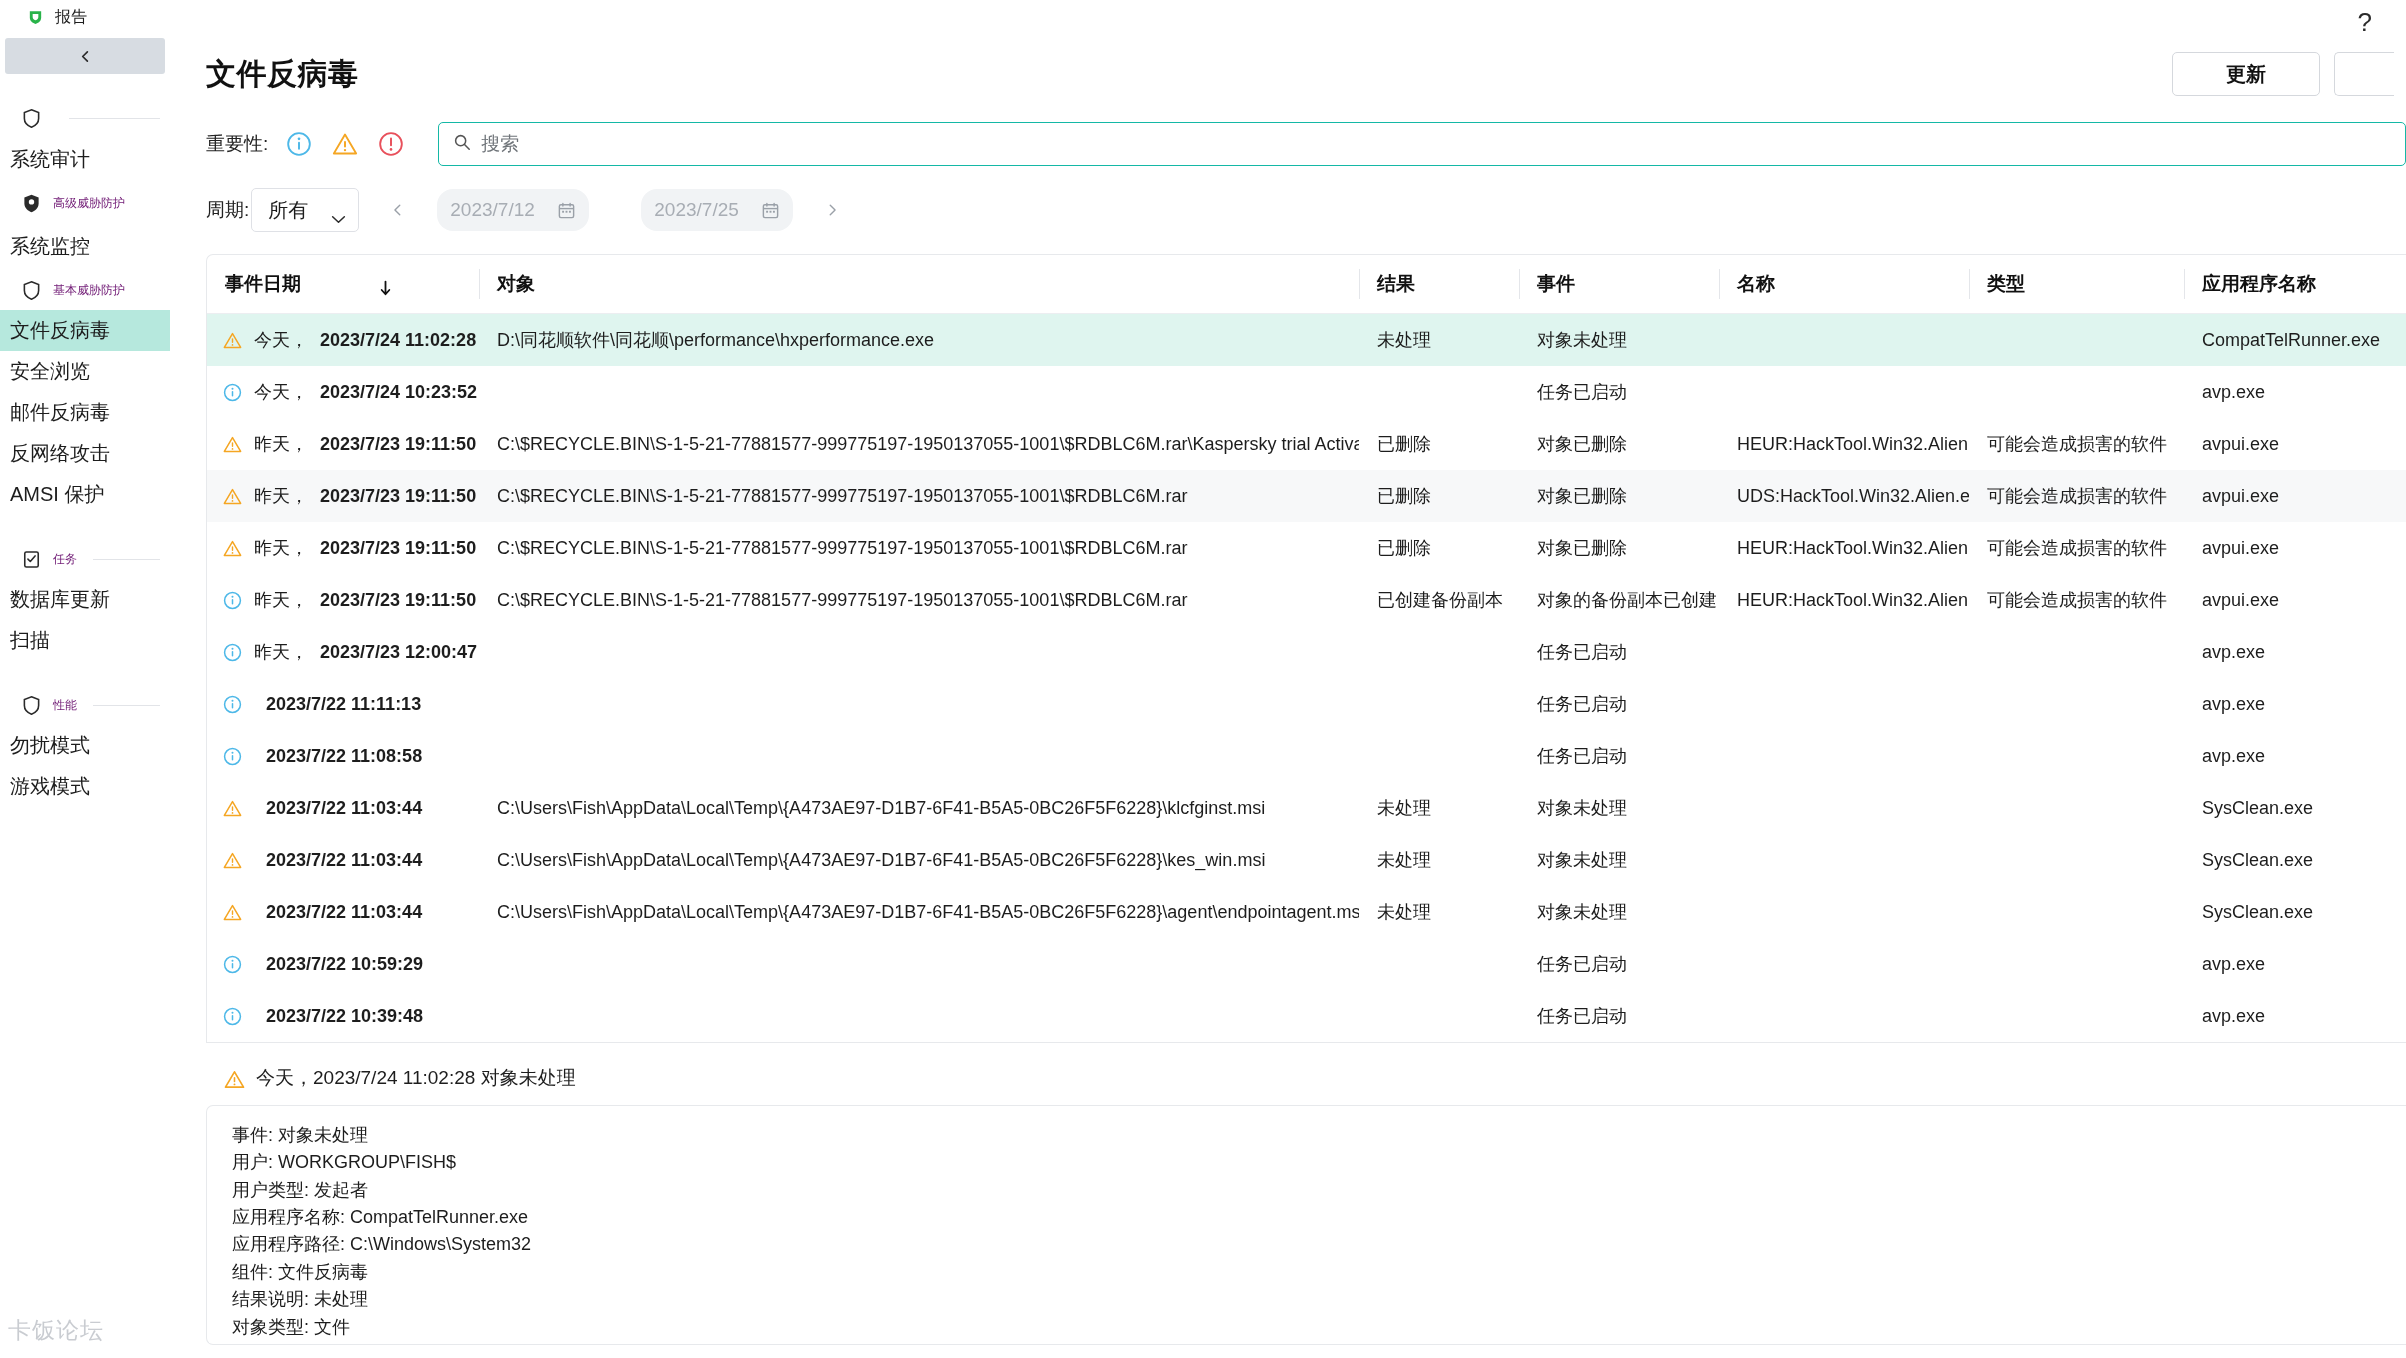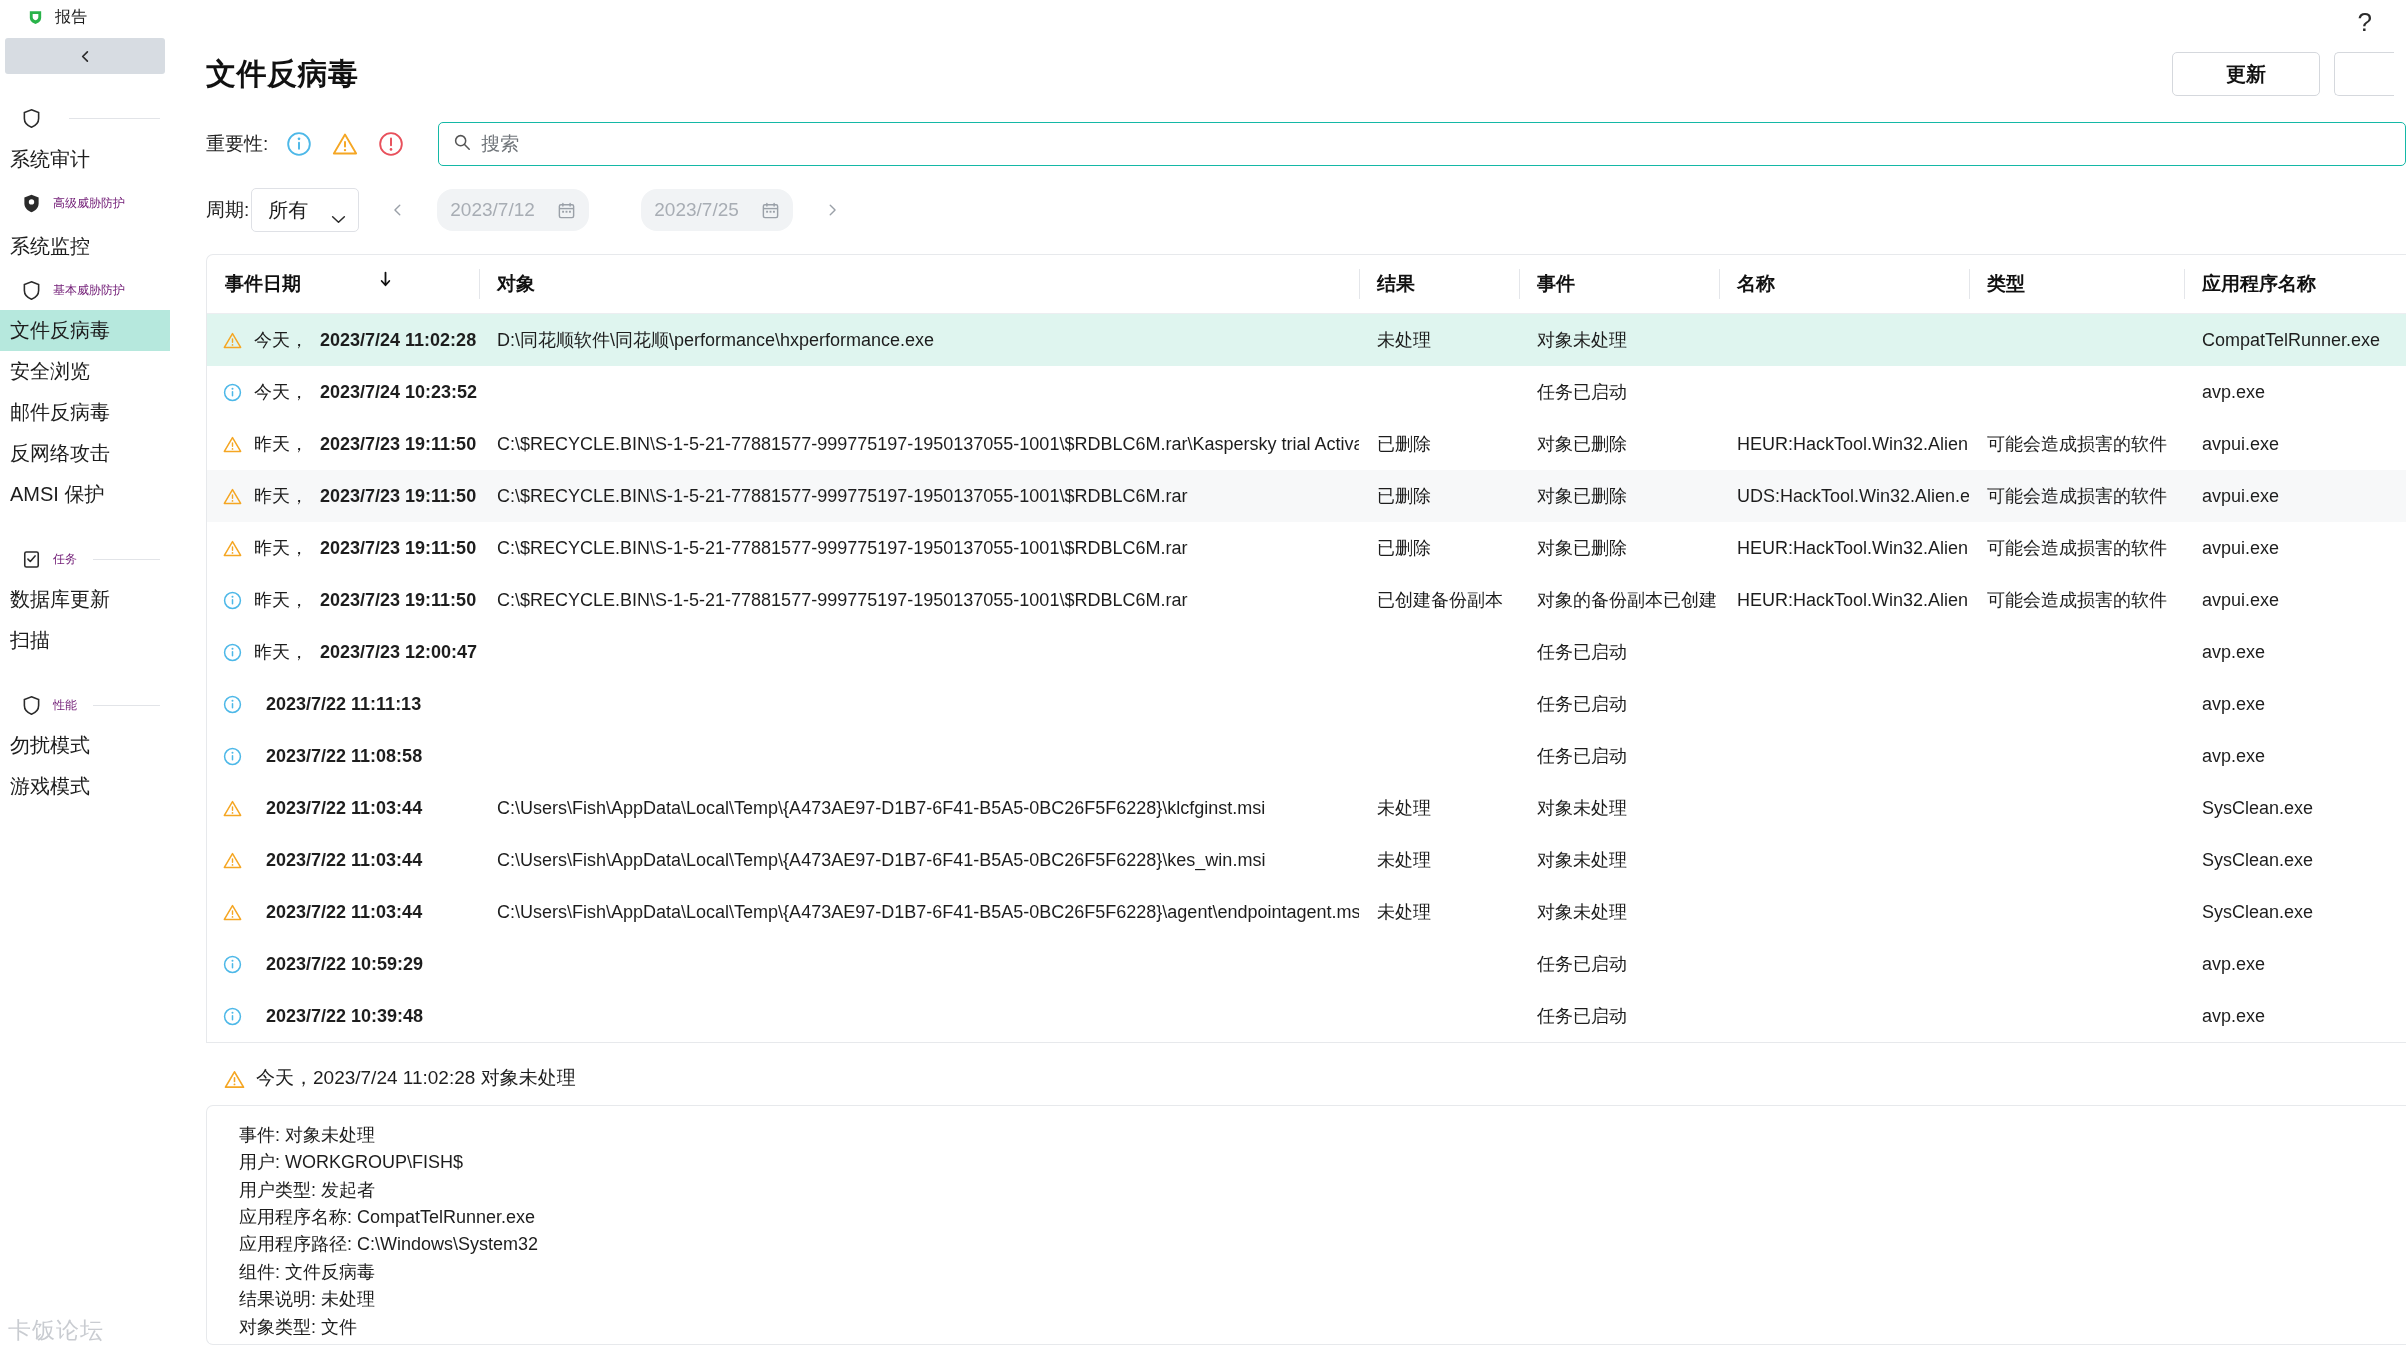--- a/index.html
+++ b/index.html
@@ -190,21 +190,21 @@
   table.log { border-collapse: collapse; width: 100%; table-layout: fixed; }
   table.log th {
     font-size: 19px; font-weight: bold; color: #111;
     text-align: left;
     padding: 16px 0 16px 0;
     border-bottom: 1px solid #eceef1;
     vertical-align: middle;
     position: relative;
     white-space: nowrap;
   }
-  table.log th .thinner { display:flex; align-items:flex-start; gap:10px; padding-left: 18px; }
+  table.log th .thinner { display:flex; align-items:flex-end; gap:10px; padding-left: 18px; }
   table.log th.sep::before {
     content: ""; position: absolute; left: 0; top: 14px; bottom: 14px;
     width: 1px; background: #e4e6ea;
   }
   .sort-arrow { width: 13px; height: 17px; display:block; margin-left: 68px; }
 
   table.log td {
     font-size: 18px; color: #1d1d1d;
     padding: 14px 0;
     vertical-align: middle;
@@ -229,21 +229,21 @@
   .detail-head {
     display: flex; align-items: center; gap: 13px;
     padding-left: 18px;
     margin-bottom: 14px;
   }
   .detail-head .dtitle { font-size: 19px; color: #1d1d1d; }
   .detail-body {
     border: 1px solid #e7e9ec;
     border-right: none;
     border-radius: 7px 0 0 7px;
-    padding: 16px 20px 10px 32px;
+    padding: 16px 20px 10px 25px;
     font-size: 18px;
     line-height: 1.52;
     color: #1d1d1d;
     height: 240px;
     overflow: hidden;
   }
   .detail-body div { white-space: nowrap; }
 </style>
 </head>
 <body>

